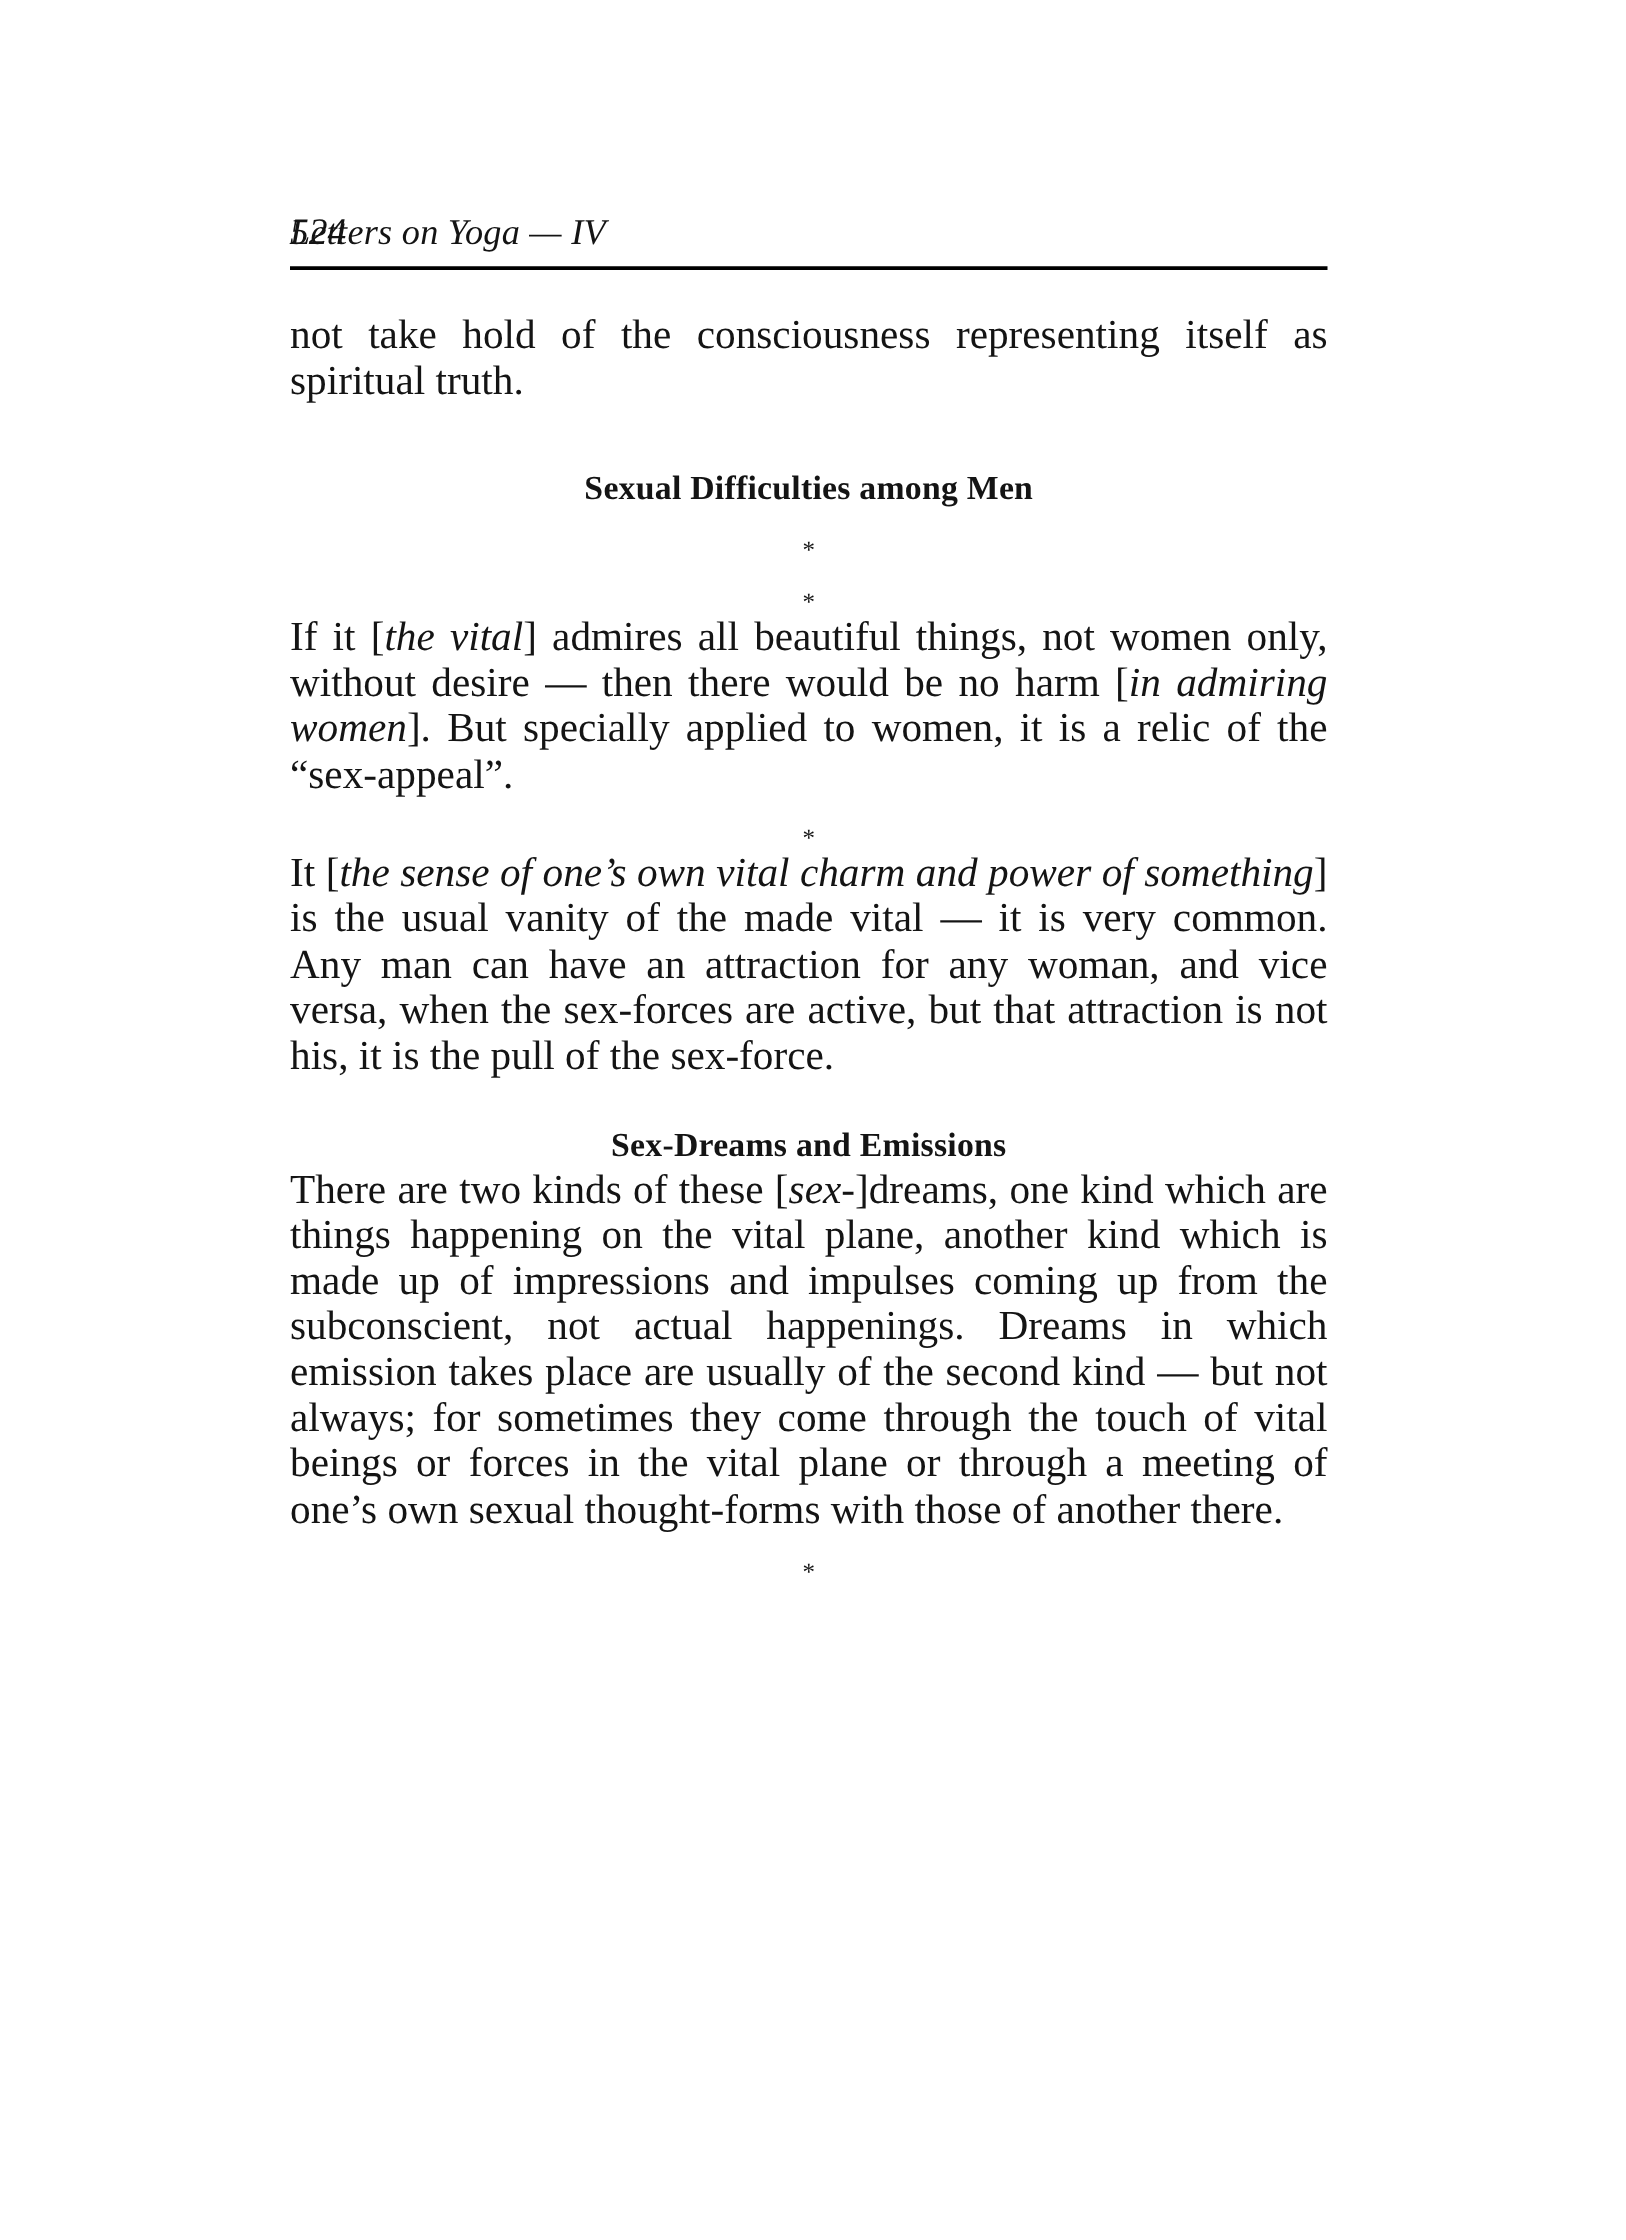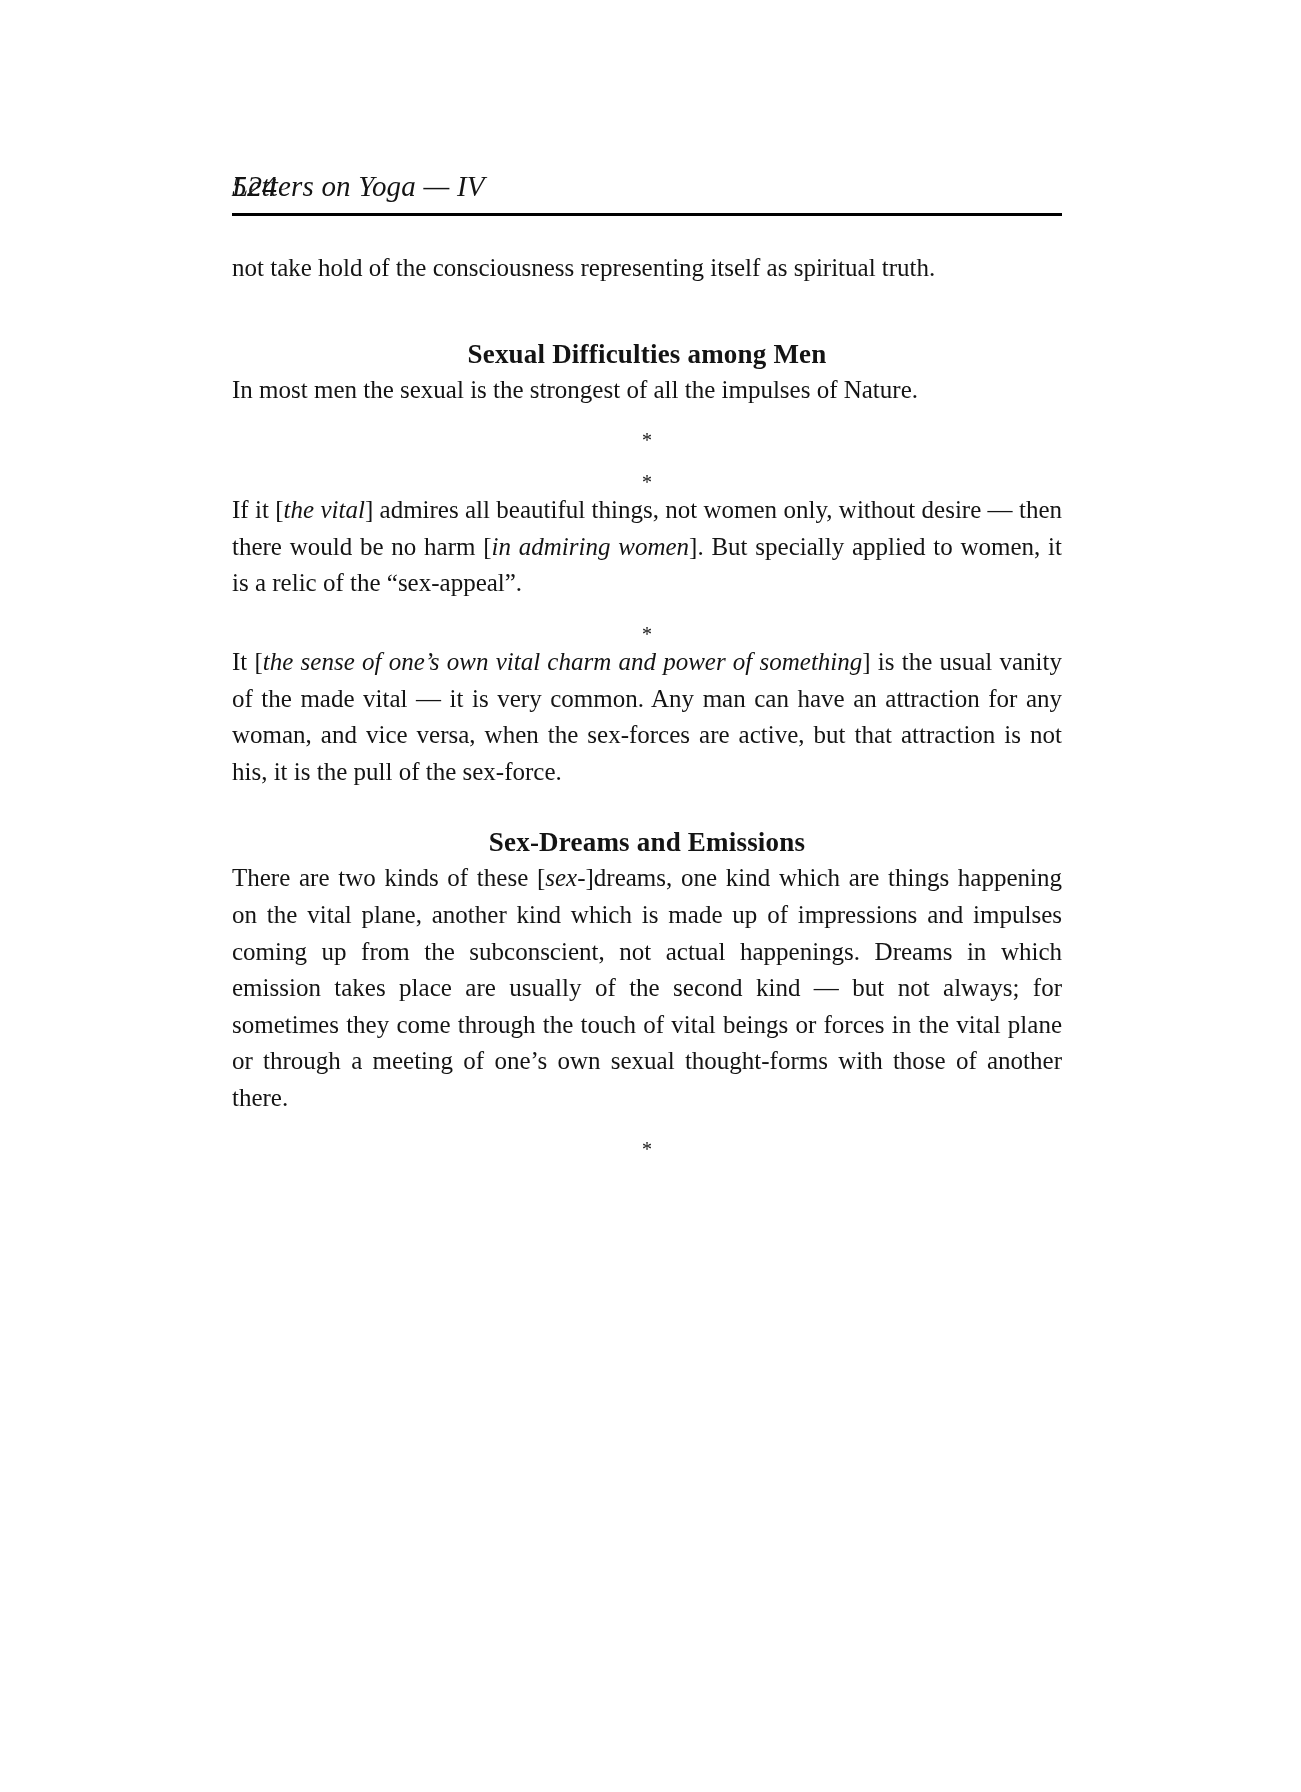--- a/index.html
+++ b/index.html
@@ -55,21 +55,21 @@
       background: #000000;
     }
     .body {
       position: absolute;
       left: 0;
       top: 250px;
       width: 830px;
     }
     p.para {
       margin: 0;
-      font-size: 25px;
+      font-size: 33px;
       line-height: 36.6px;
       text-align: justify;
       text-align-last: left;
       hyphens: none;
     }
     .section-heading {
       margin: 0;
       text-align: center;
       font-size: 27px;
       line-height: 36px;
@@ -108,21 +108,20 @@
     <div class="head-title">Letters on Yoga — IV</div>
   </div>
   <div class="head-rule"></div>
 
   <div class="body">
 
     <p class="para p-cont">not take hold of the consciousness representing itself as spiritual truth.</p>
 
     <h2 class="section-heading h-1">Sexual Difficulties among Men</h2>
 
-    <p class="para p-1">In most men the sexual is the strongest of all the impulses of Nature.</p>
 
     <div class="asterism star-1">*</div>
 
 
     <div class="asterism star-2">*</div>
 
     <p class="para p-3"><span>If it [</span><em>the vital</em><span>] admires all beautiful things, not women only, without desire — then there would be no harm [</span><em>in admiring women</em><span>]. But specially applied to women, it is a relic of the “sex-appeal”.</span></p>
 
     <div class="asterism star-3">*</div>
 

